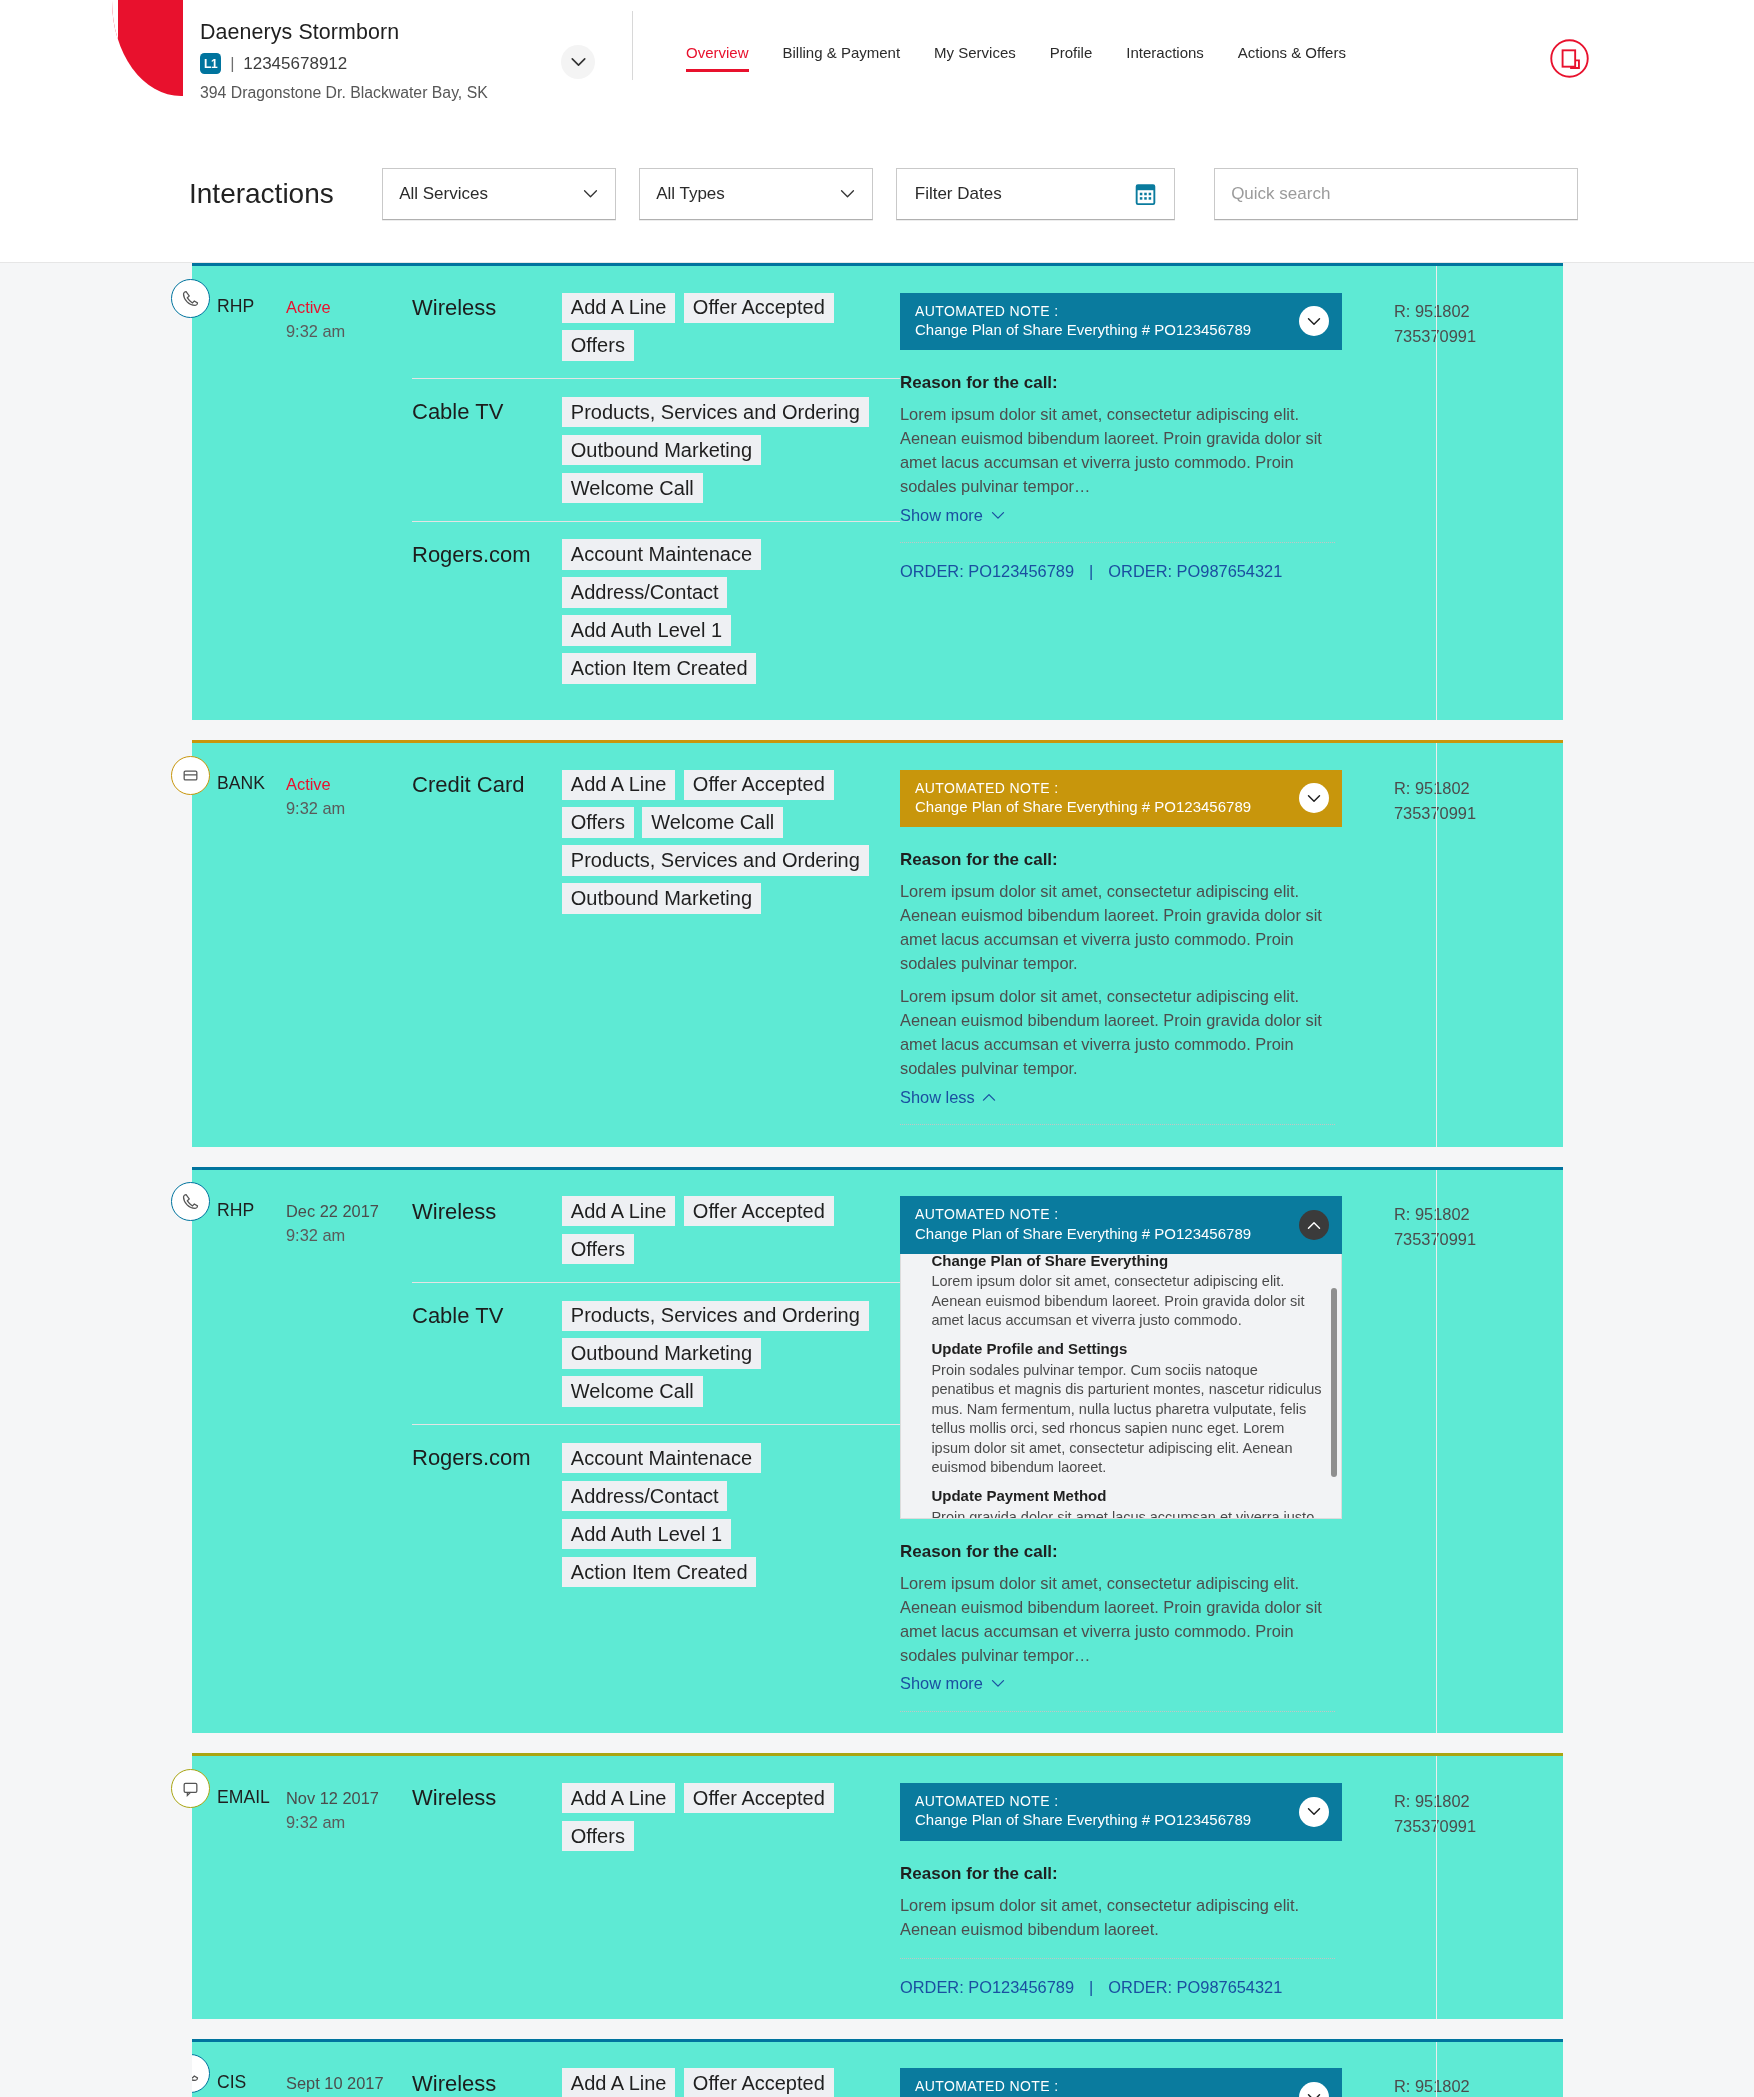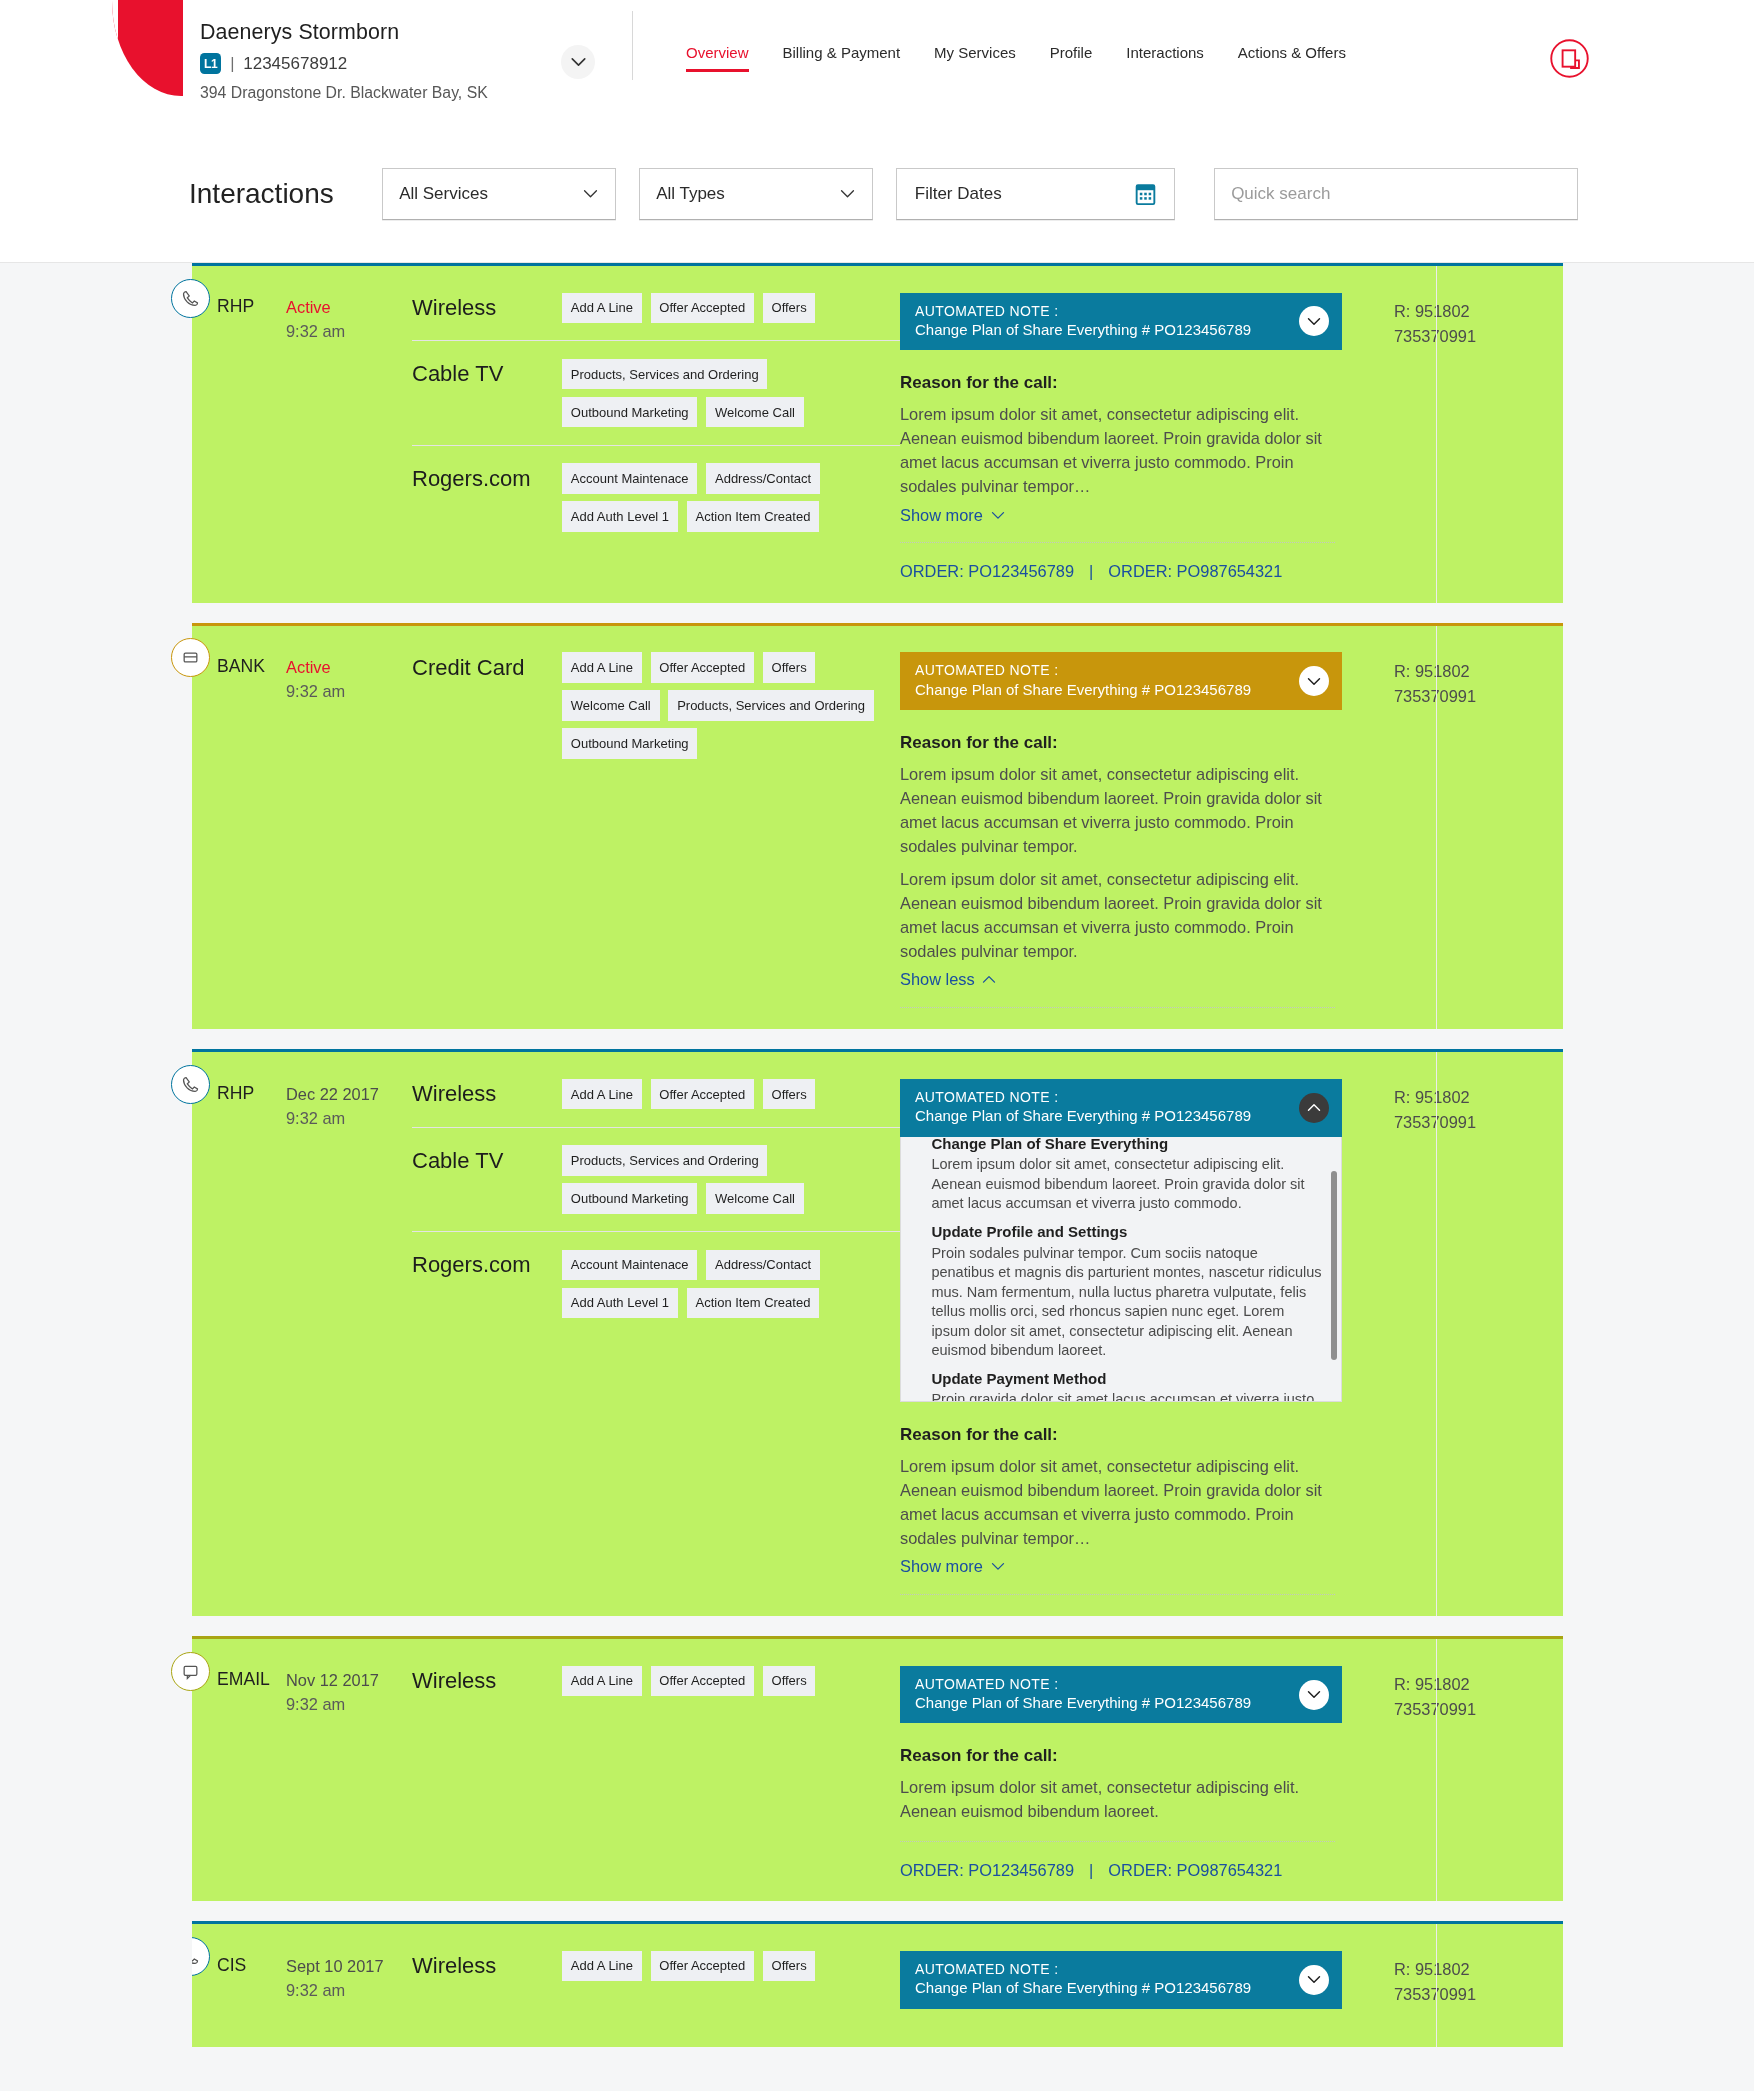--- a/index.html
+++ b/index.html
@@ -170,21 +170,21 @@
   .ch-date    { width: 126px; font-weight: 700; display:flex; align-items:center; gap:6.3px; cursor:pointer;}
   .ch-product { width: 151px; }
   .ch-topics  { width: 362px; }
   .ch-notes   { width: 498px; }
   .ch-rep     { width: 139px; }
 
   
   .row-card {
     position: relative;
     margin: 0 192px 20px 192px;
-    background: #bef264;
+    background: #5eead4;
     border-top: 3.2px solid #00749e;
     display: flex;
     padding: 26.5px 0 21.4px 0;
     min-height: 126px;
   }
   .row-card.accent-gold { border-top-color: #c8960c; }
   .row-card.accent-olive { border-top-color: #a9a513; }
 
   .dept-badge {
     position: absolute;
@@ -228,21 +228,21 @@
   .topics {
     flex: 1;
     display: flex;
     flex-wrap: wrap;
     gap: 7.6px 8.8px;
     align-content: flex-start;
   }
   .topic-tag {
     background: #eef0f3;
     color: #1f1f1f;
-    font-size: 13px;
+    font-size: 20px;
     padding: 5.7px 8.8px;
     white-space: nowrap;
     line-height: 19px;
   }
 
   
   .cell-notes { width: 447px; position: relative; }
   .auto-note {
     background: #0a7b9e;
     color: #ffffff;

